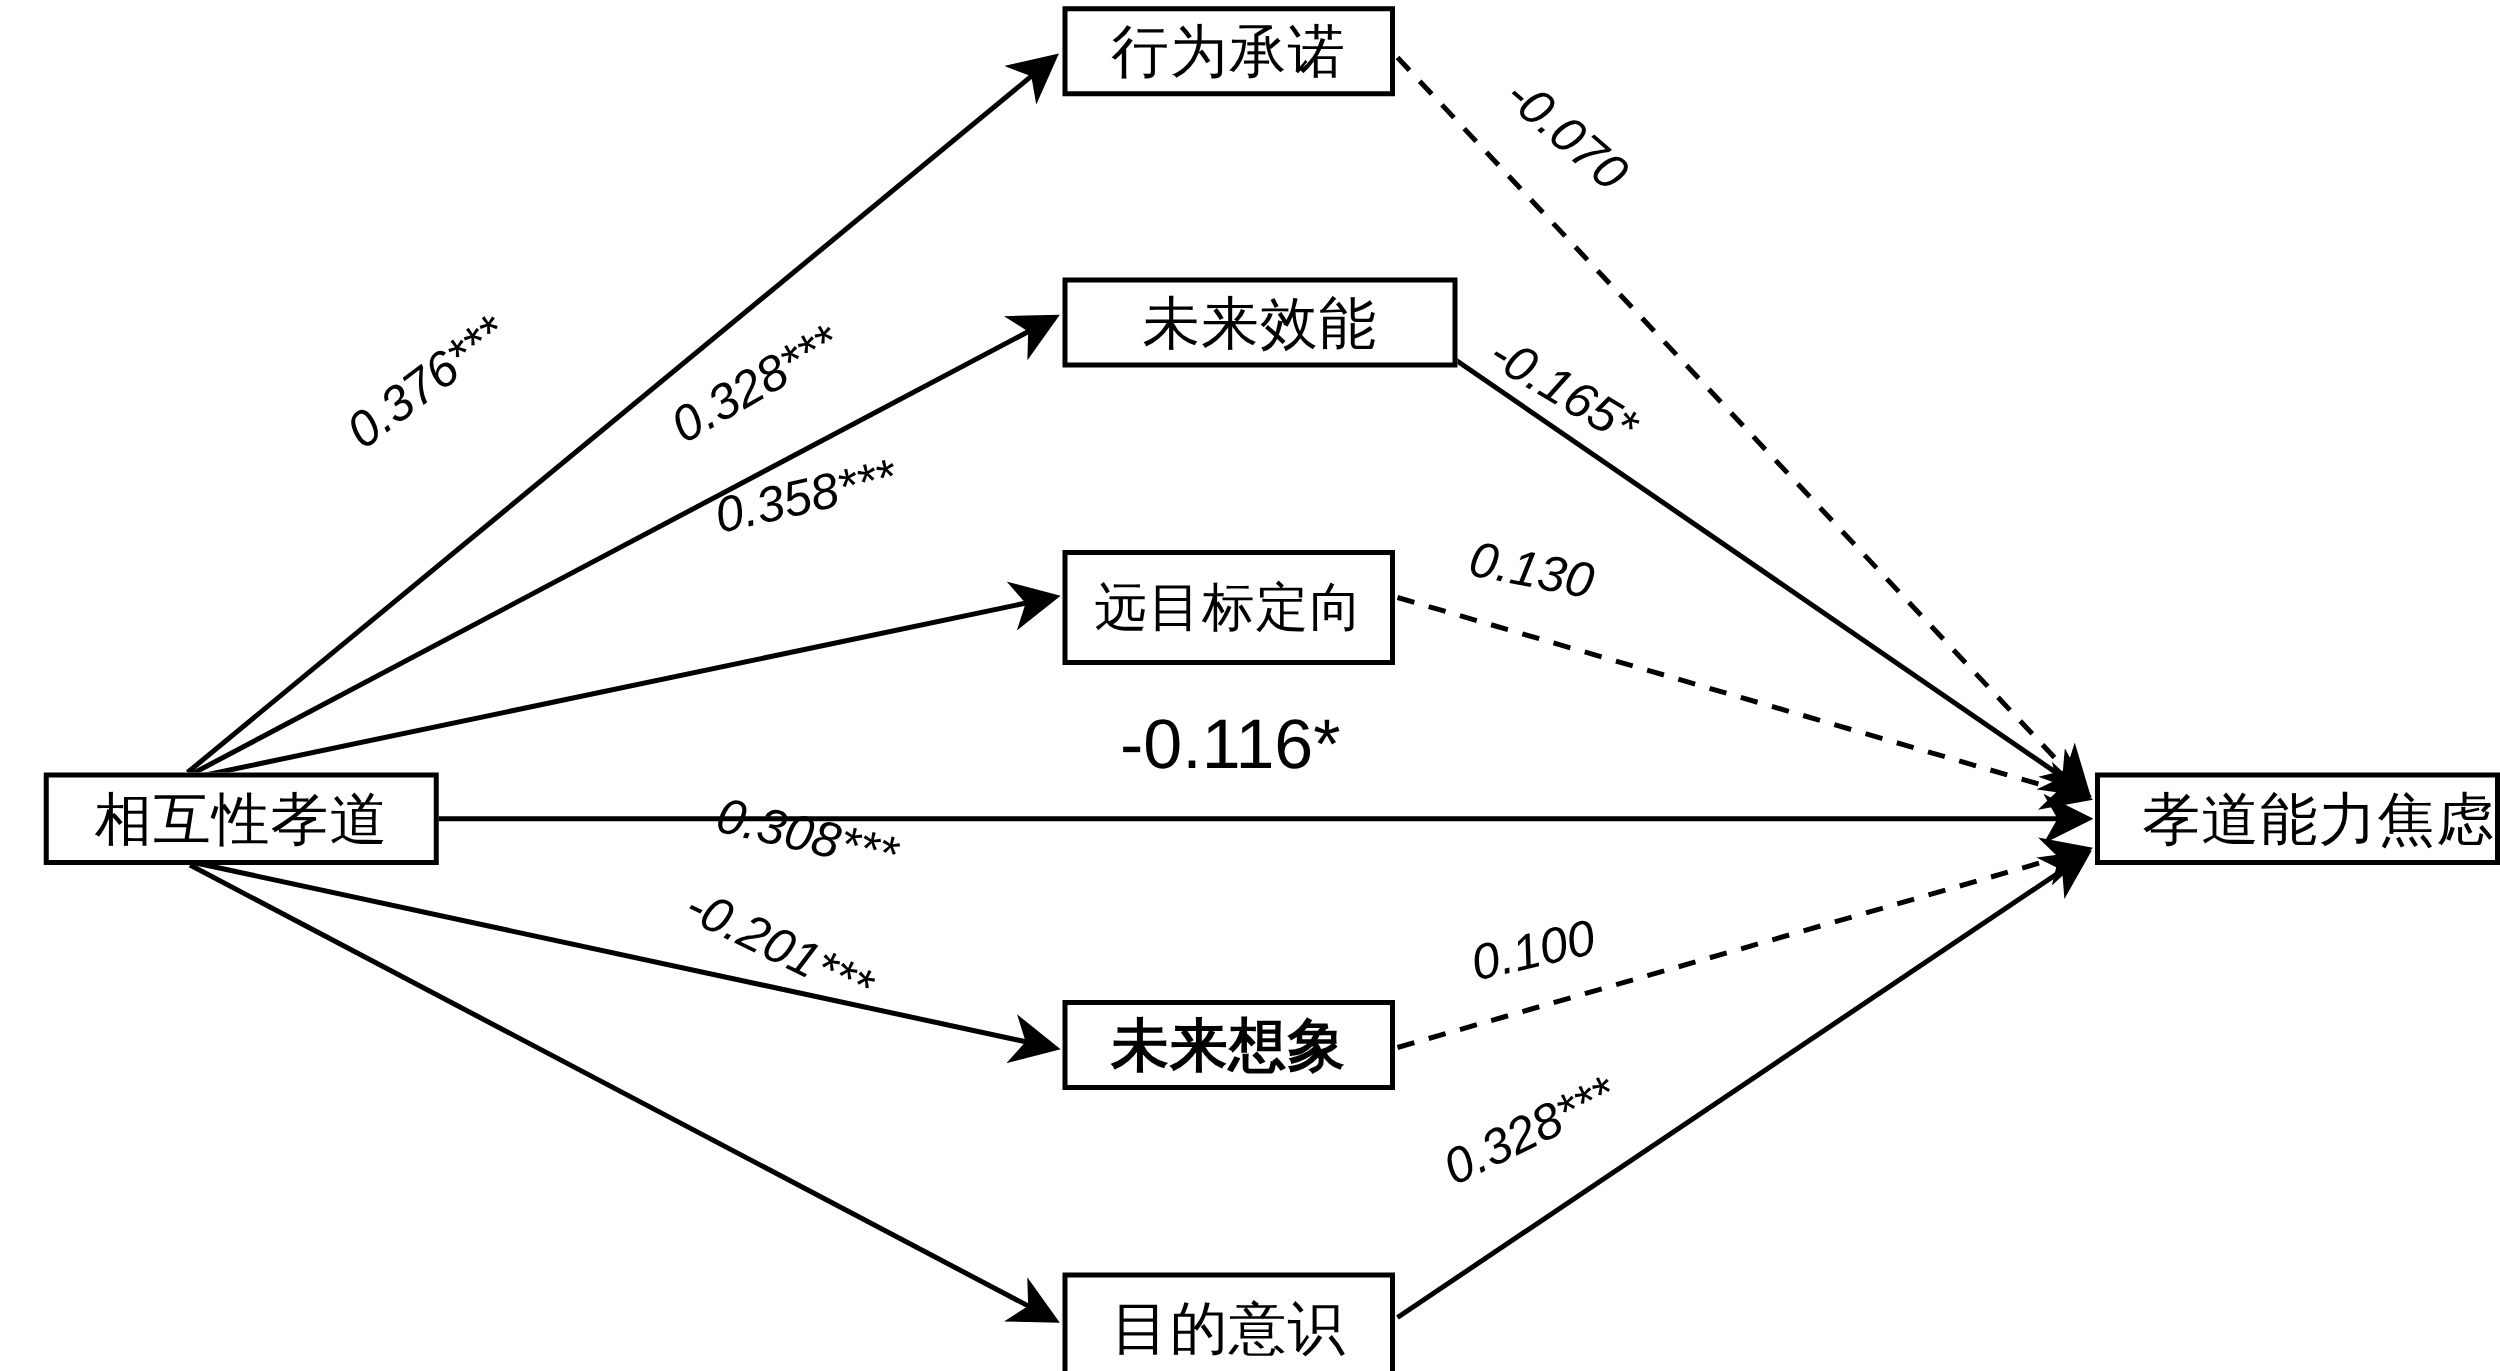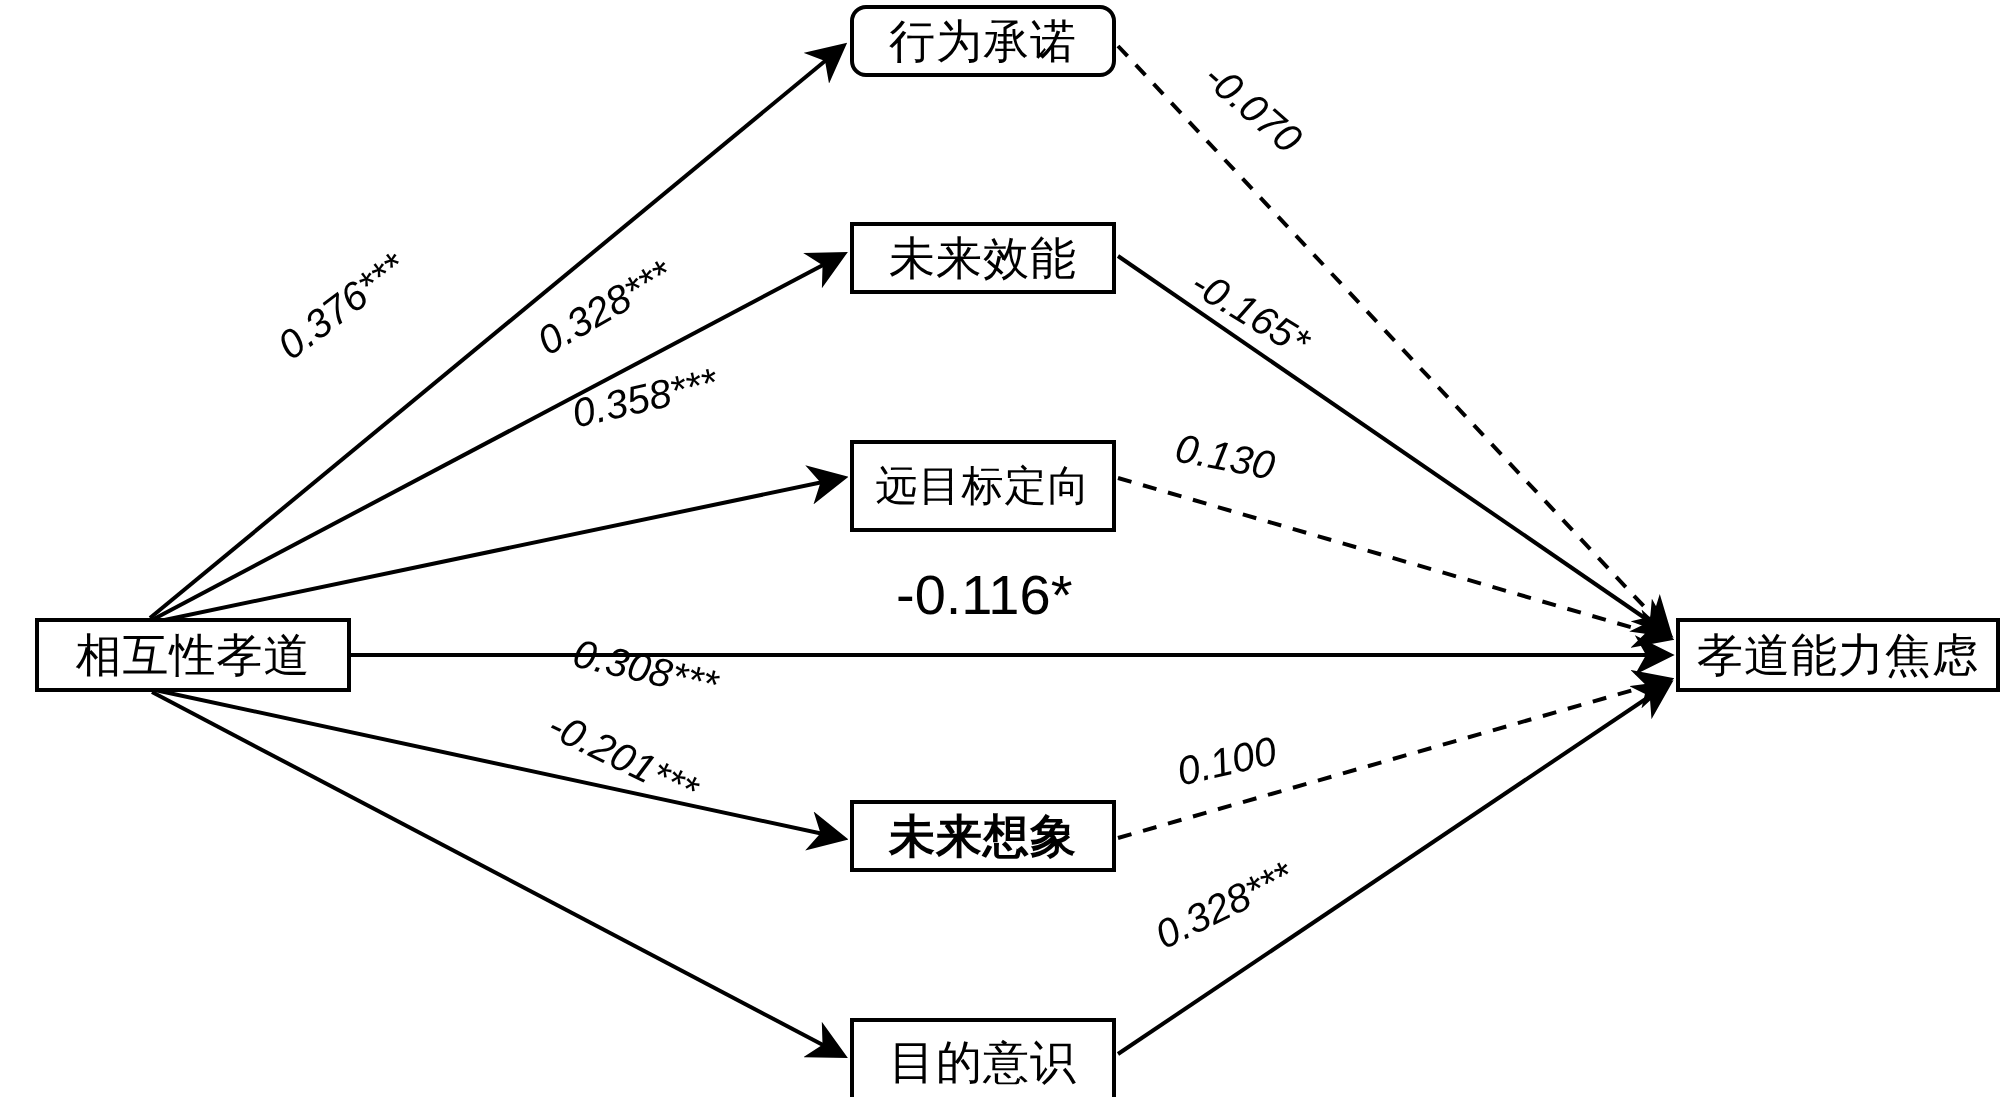--- a/index.html
+++ b/index.html
@@ -92,29 +92,29 @@
 
     <line x1="1118" y1="838" x2="1668" y2="680" stroke="#000000" stroke-width="4" stroke-dasharray="14 12" marker-end="url(#arrow)"></line>
 
     <line x1="1118" y1="1054" x2="1668" y2="684" stroke="#000000" stroke-width="4" marker-end="url(#arrow)"></line>
   </svg>
 
   <div class="node-box" style="left:5px; top:618px; width:316px; height:74px;margin-left:30px;">
     <span class="node-label">相互性孝道</span>
   </div>
 
-  <div class="node-box" style="left:1676px; top:618px; width:324px; height:74px;">
+  <div class="node-box" style="left:1676px; top:618px; width:324px; height:74px;justify-content:flex-end;">
     <span class="node-label">孝道能力焦虑</span>
   </div>
 
-  <div class="node-box" style="left:850px; top:5px; width:266px; height:72px;border-radius:16px;">
+  <div class="node-box" style="left:850px; top:5px; width:266px; height:72px;">
     <span class="node-label">行为承诺</span>
   </div>
 
-  <div class="node-box" style="left:850px; top:222px; width:266px; height:72px;">
+  <div class="node-box" style="left:850px; top:222px; width:316px; height:72px;">
     <span class="node-label">未来效能</span>
   </div>
 
   <div class="node-box" style="left:850px; top:440px; width:266px; height:92px;">
     <span class="node-label" style="font-size:42px;">远目标定向</span>
   </div>
 
   <div class="node-box" style="left:850px; top:800px; width:266px; height:72px;font-weight:bold;">
     <span class="node-label">未来想象</span>
   </div>

